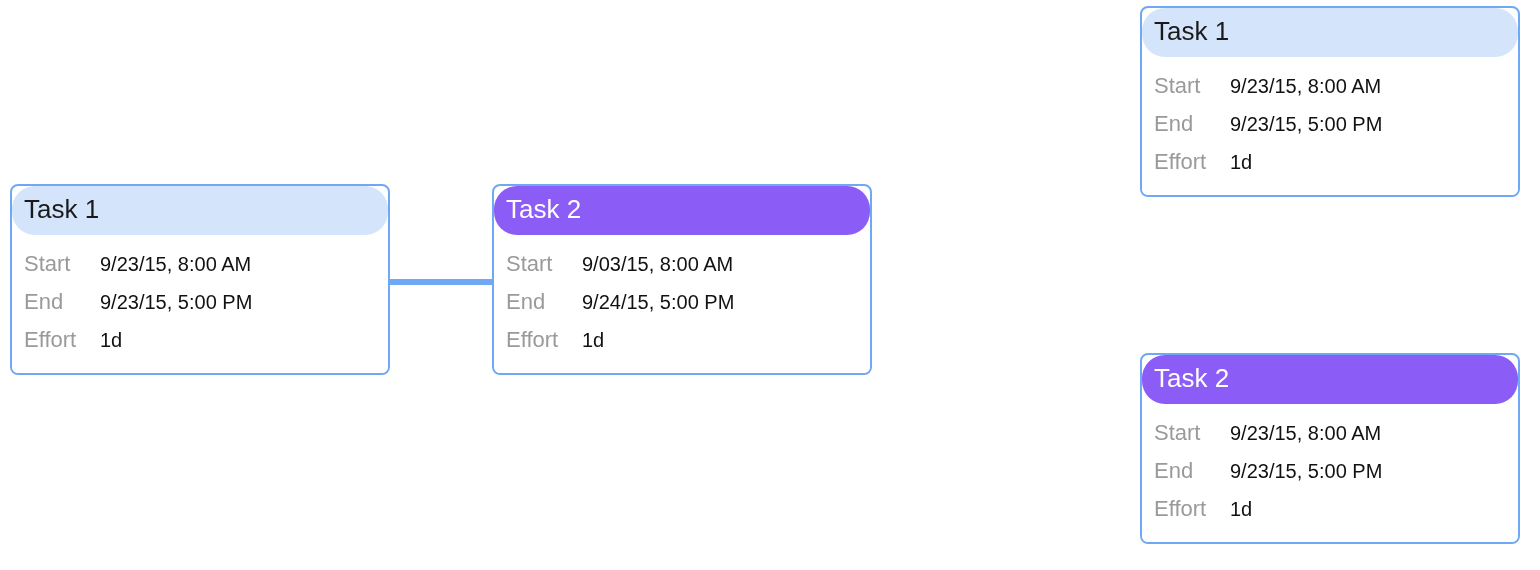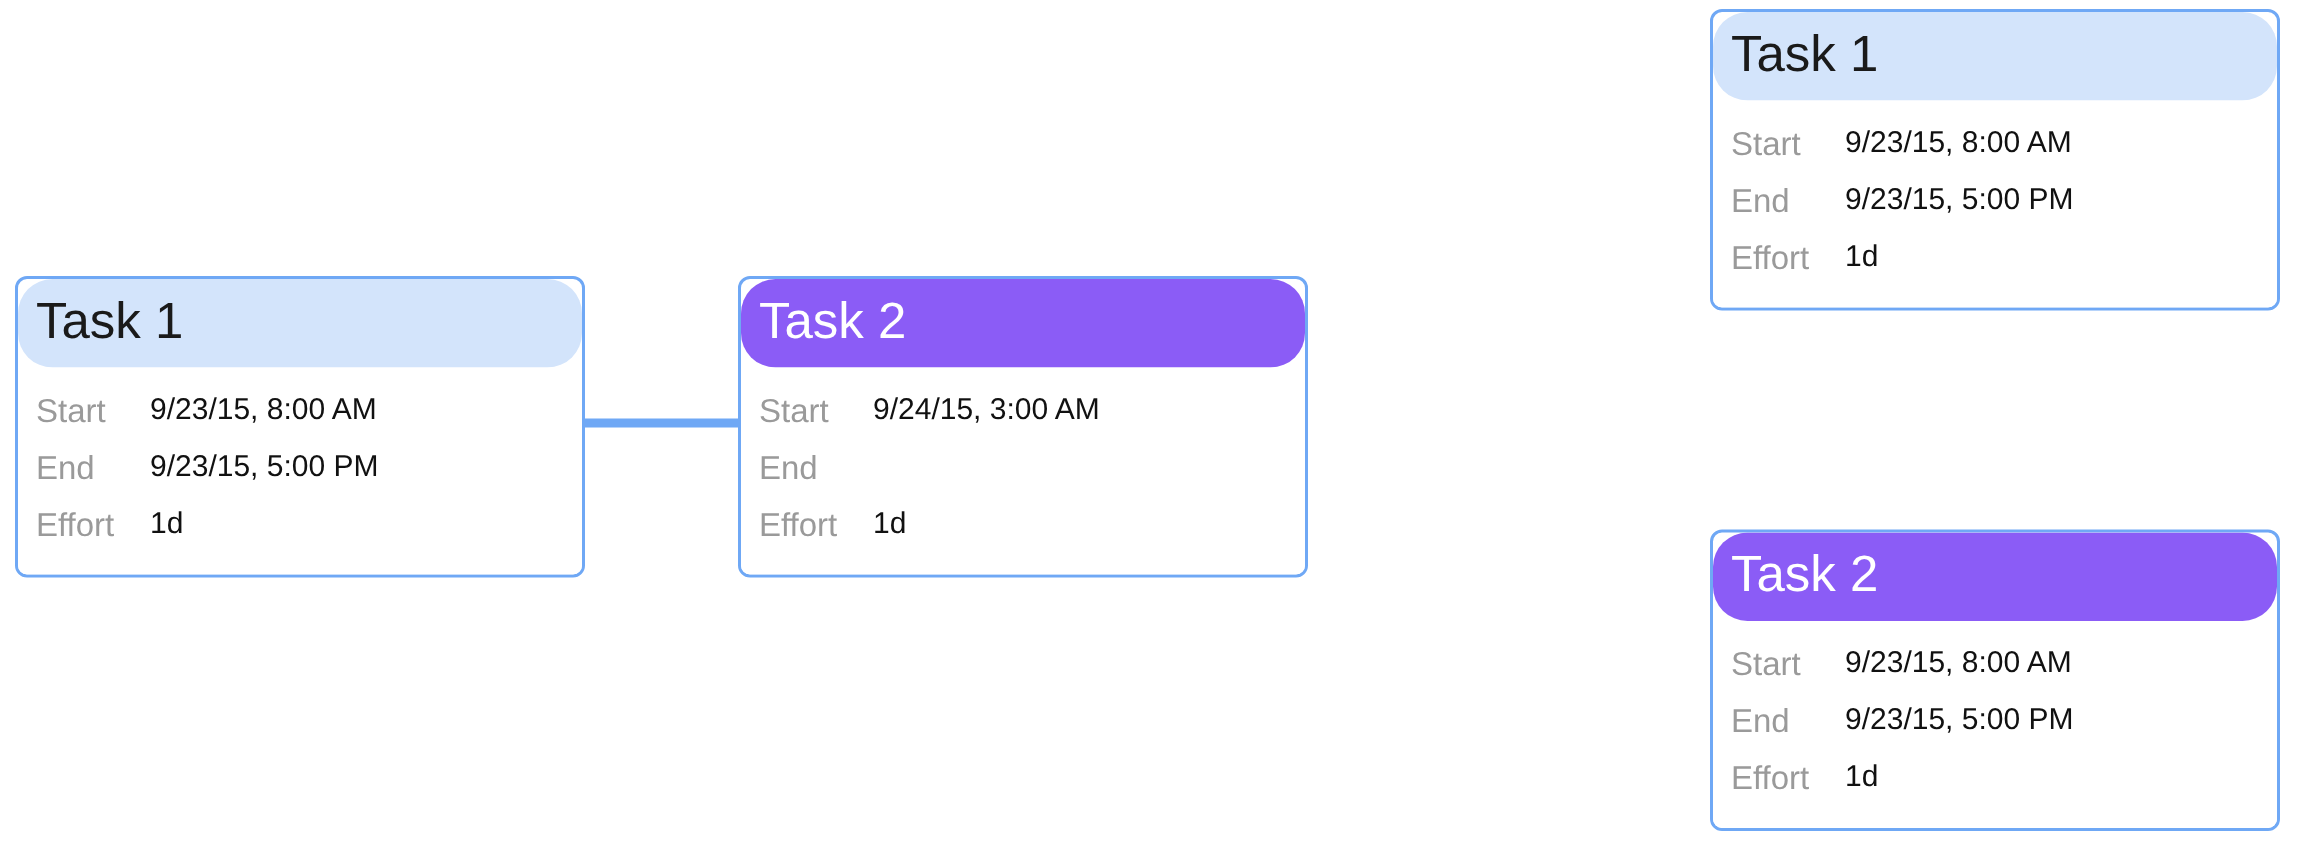--- a/index.html
+++ b/index.html
@@ -9,21 +9,21 @@
     .task-card {
       position: absolute;
       width: 380px;
       border: 2px solid #6fa8f5;
       border-radius: 8px;
       overflow: hidden;
       background: #fff;
     }
     .task-card .header {
       padding: 8px 12px 10px 12px;
-      font-size: 34px;
+      font-size: 26px;
       line-height: 1.2;
       border-radius: 23px;
     }
     .task-card.light .header { background: #d3e4fb; color: #1a1a1a; }
     .task-card.dark  .header { background: #8b5cf6; color: #fff; }
 
     .task-card .body {
       background: #fff;
       padding: 10px 12px 14px 12px;
       font-size: 24px;
@@ -73,24 +73,25 @@
     </div>
   </div>
 
   <div class="connector" style="left:390px; top:279px; width:102px;"></div>
 
   <div class="task-card dark" style="left:492px; top:184px;">
     <div class="header">Task 2</div>
     <div class="body">
       <div class="row">
         <span class="label">Start</span>
-        <span class="value">9/24/15, 3:00 AM</span>
+        <span class="value">9/03/15, 8:00 AM</span>
       </div>
       <div class="row">
         <span class="label">End</span>
+        <span class="value">9/24/15, 5:00 PM</span>
       </div>
       <div class="row">
         <span class="label">Effort</span>
         <span class="value">1d</span>
       </div>
     </div>
   </div>
 
   <div class="task-card light" style="left:1140px; top:6px;">
     <div class="header">Task 1</div>

